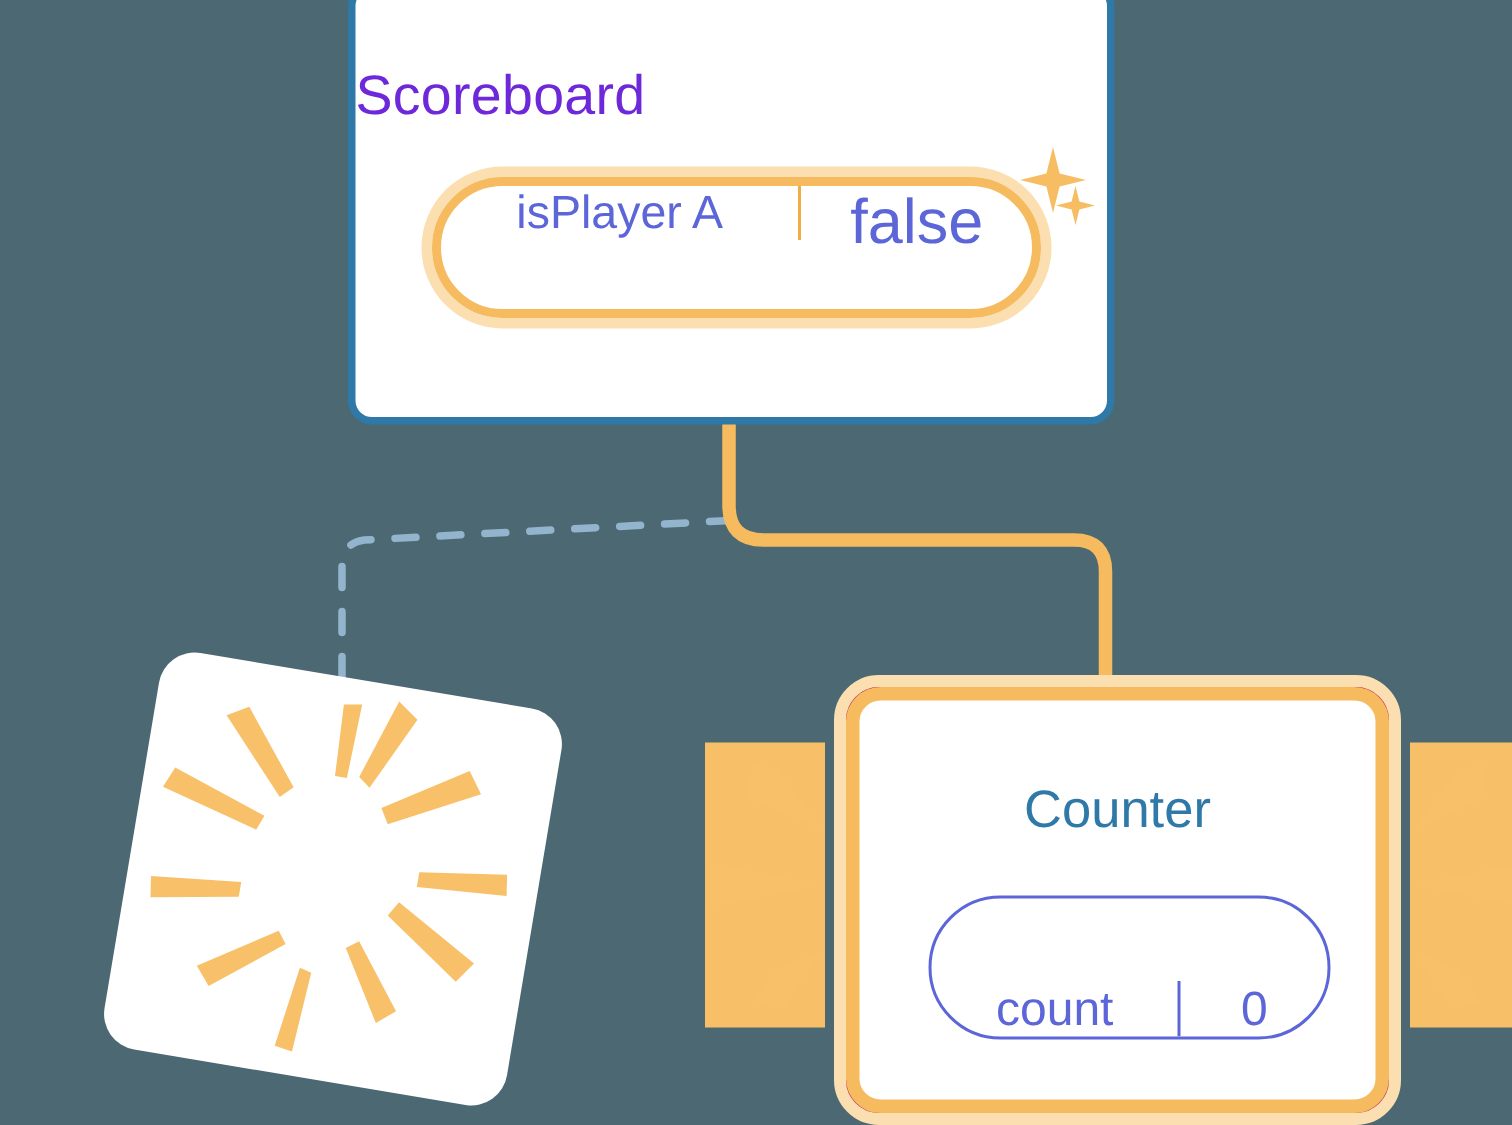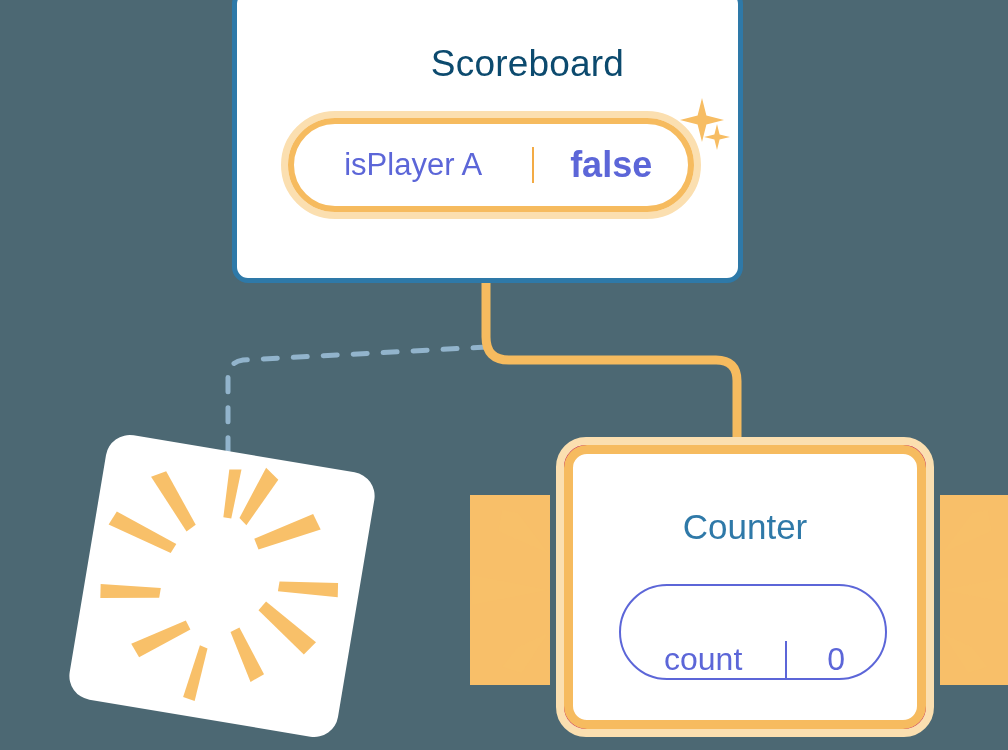--- a/index.html
+++ b/index.html
@@ -41,27 +41,25 @@
     background: #ffffff;
     border: 5px solid #2e79a8;
     border-radius: 16px;
     z-index: 3;
   }
   #scoreboard-title {
     position: absolute;
     left: 0;
     top: 52px;
     width: 100%;
-    text-align: center;
-    color: #0c4a6e;
+    color: #6d28d9;
     font-size: 37px;
     font-weight: 400;
     letter-spacing: 0.2px;
     line-height: 1;
-    padding-left: 40px;
   }
 
   
   #scoreboard-pill {
     position: absolute;
     left: 44px;
     top: 118px;
     width: 420px;
     height: 108px;
     box-sizing: border-box;
@@ -71,40 +69,40 @@
     display: flex;
     align-items: stretch;
   }
   #scoreboard-pill-inner {
     flex: 1;
     box-sizing: border-box;
     background: #ffffff;
     border: 6px solid #f6bb5f;
     border-radius: 54px;
     display: flex;
-    align-items: center;
+    align-items: flex-start;
     overflow: hidden;
   }
   .pill-key, .pill-val {
     display: flex;
     align-items: center;
     justify-content: center;
     color: #5c66d8;
     box-sizing: border-box;
   }
   #scoreboard-pill-key {
     flex: 0 0 61%;
     font-size: 31px;
     font-weight: 400;
     border-right: 2px solid #f3ab45;
   }
   #scoreboard-pill-value {
     flex: 1;
-    font-size: 36px;
-    font-weight: 700;
+    font-size: 42px;
+    font-weight: 400;
   }
 
   
   .sparkle {
     position: absolute;
     background: #f7bd63;
   }
   #sparkle-large {
     left: 680px;
     top: 98px;
@@ -119,21 +117,21 @@
     width: 26px;
     height: 26px;
     clip-path: polygon(50% 0%, 60% 40%, 100% 50%, 60% 60%, 50% 100%, 40% 60%, 0% 50%, 40% 40%);
     z-index: 4;
   }
 
   
   #counter-card {
     position: absolute;
     left: 556px;
-    top: 437px;
+    top: 450px;
     width: 378px;
     height: 300px;
     box-sizing: border-box;
     background: #be185d;
     border: 8px solid #fbdfb0;
     border-radius: 30px;
     z-index: 3;
   }
   #counter-card-inner {
     position: absolute;

